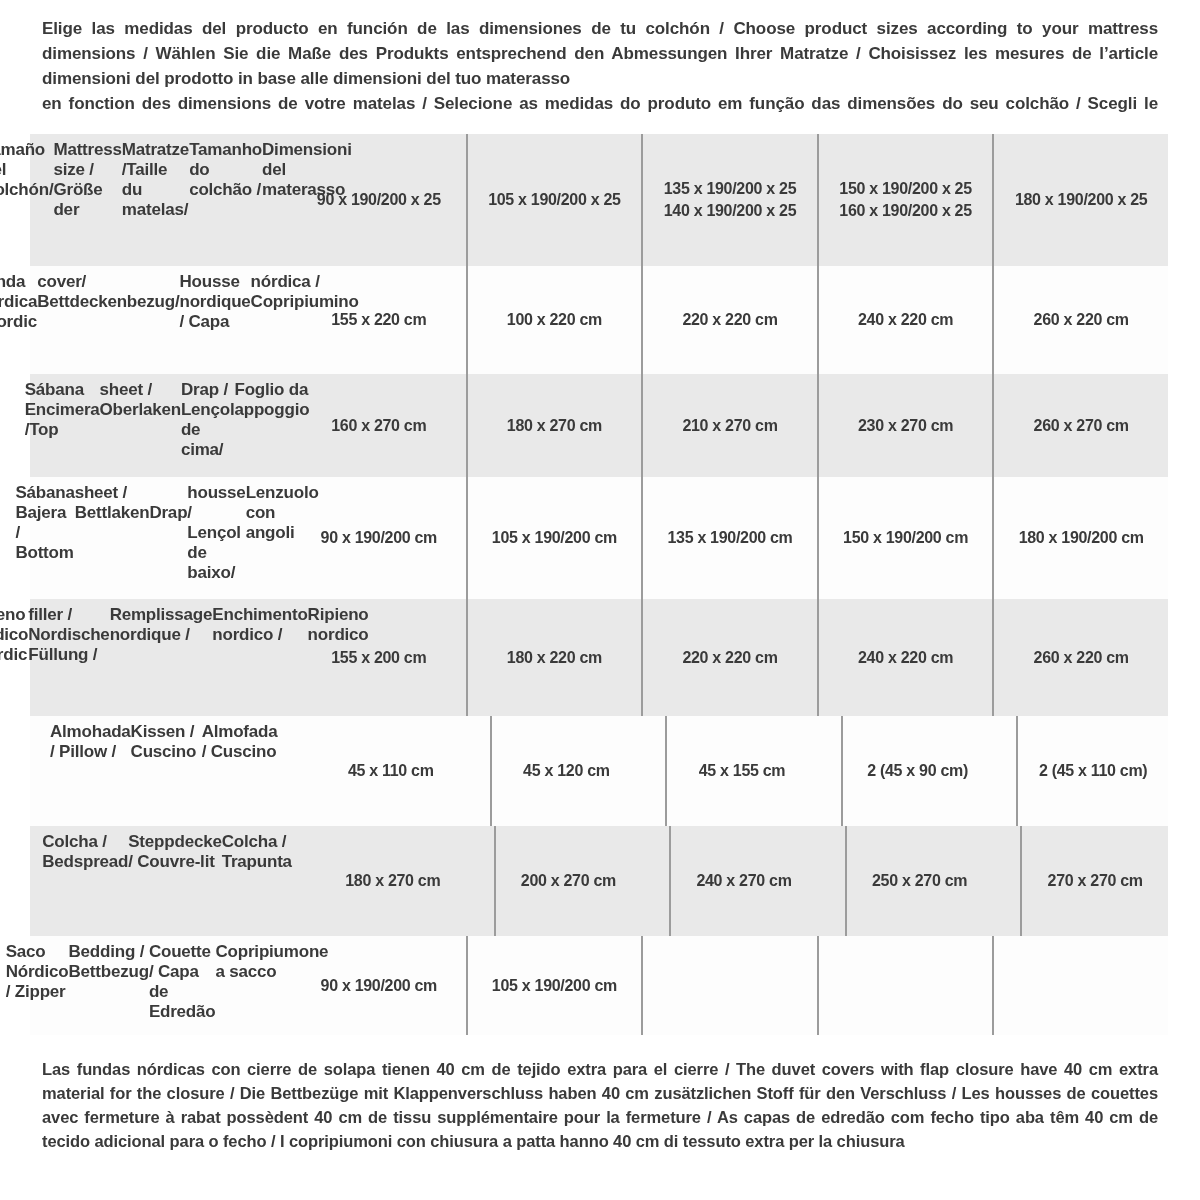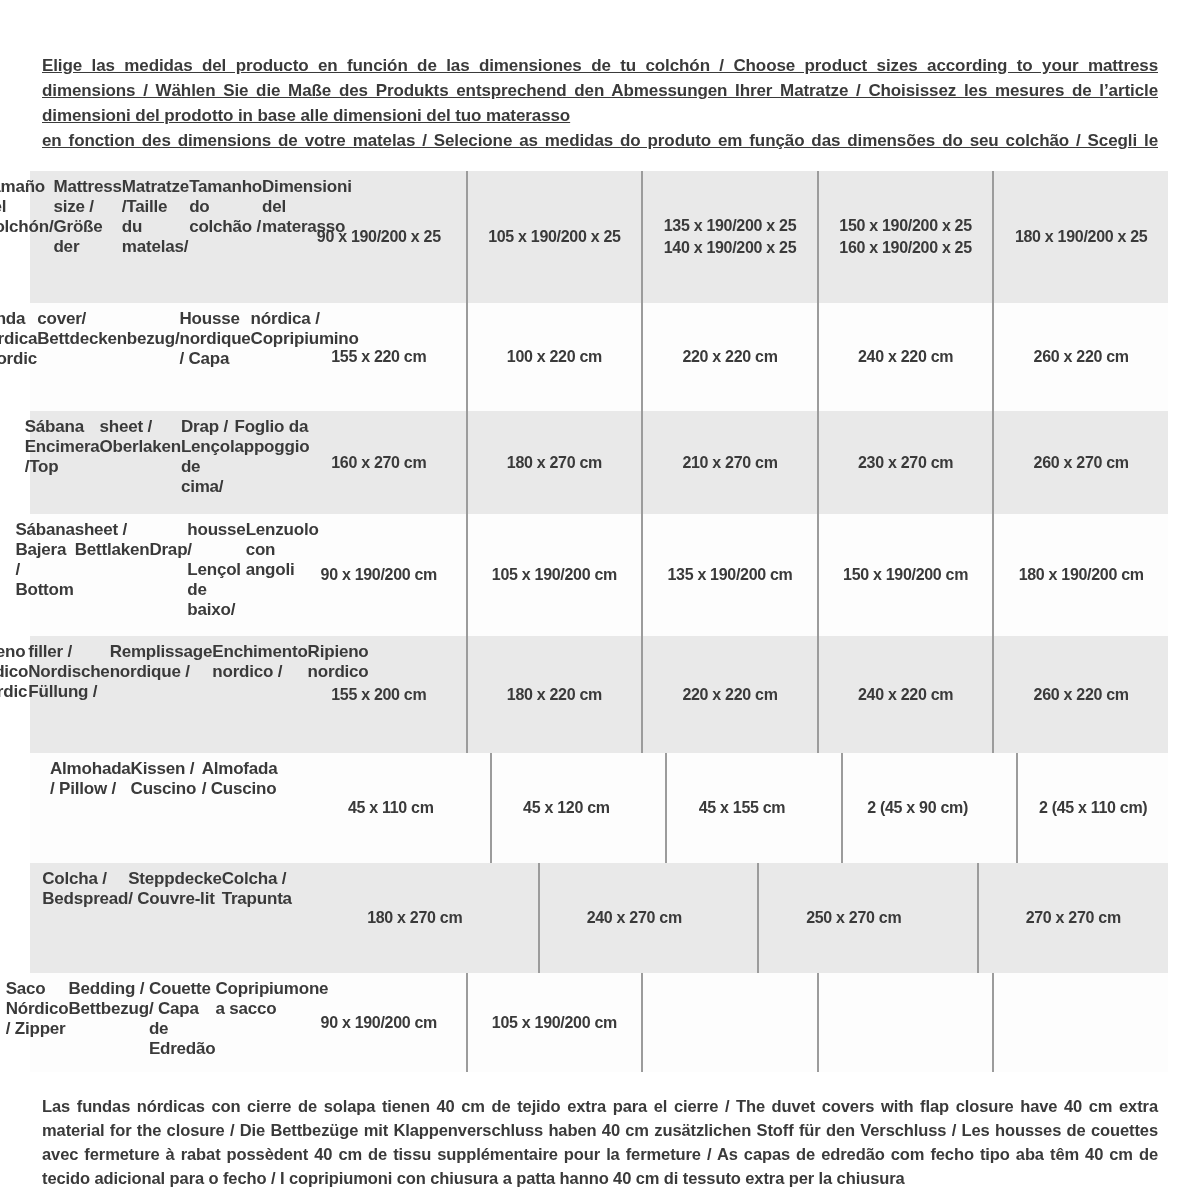--- a/index.html
+++ b/index.html
@@ -3,21 +3,21 @@
 <meta charset="utf-8">
 <style>
   html,body{margin:0;padding:0;}
   .page{
     width:1200px;height:1200px;background:#ffffff;box-sizing:border-box;
     font-family:"Liberation Sans","DejaVu Sans",sans-serif;
     font-weight:bold;color:#3a3a3a;overflow:hidden;
   }
   
   .para{margin:0 42px;}
-  .intro{padding-top:53px;font-size:17px;line-height:25px;letter-spacing:-0.1px;text-decoration:underline;}
+  .intro{padding-top:16px;font-size:17px;line-height:25px;letter-spacing:-0.1px;}
   .footer{margin-top:22px;font-size:16.5px;line-height:24px;letter-spacing:-0.1px;}
   .jline{display:block;text-align:justify;text-align-last:justify;white-space:normal;}
   .jline.last{text-align:last left;text-align-last:left;}
   
   .table{margin:18px 32px 0 30px;width:1138px;}
   .row{display:flex;box-sizing:border-box;align-items:stretch;}
   .row.gray{background:#e9e9e9;}
   .row.white{background:#fdfdfd;}
   .r0{height:132px;}.r1{height:108px;}.r2{height:103px;}.r3{height:122px;}
   .r4{height:117px;}.r5{height:110px;gap:24px;}.r6{height:110px;gap:28px;}.r7{height:99px;}
@@ -271,20 +271,25 @@
         <span></span>
         <span></span>
       </div>
       <div class="cell">
           <div>
         <span class="cl">180 x 270 cm</span>
       </div>
         </div>
       <div class="cell">
           <div>
+        <span class="cl">200 x 270 cm</span>
+      </div>
+        </div>
+      <div class="cell">
+          <div>
         <span class="cl">240 x 270 cm</span>
       </div>
         </div>
       <div class="cell">
           <div>
         <span class="cl">250 x 270 cm</span>
       </div>
         </div>
       <div class="cell">
           <div>

